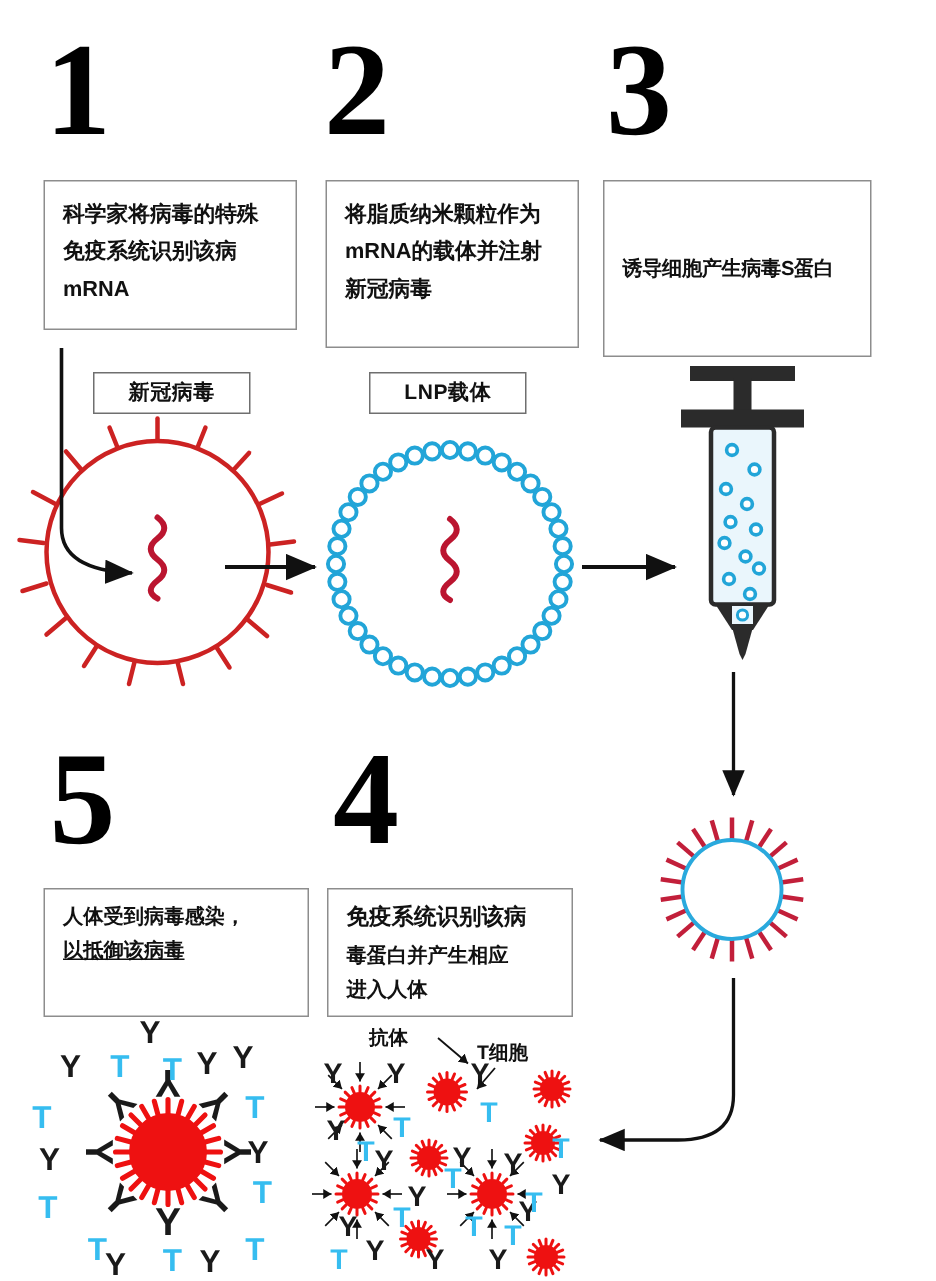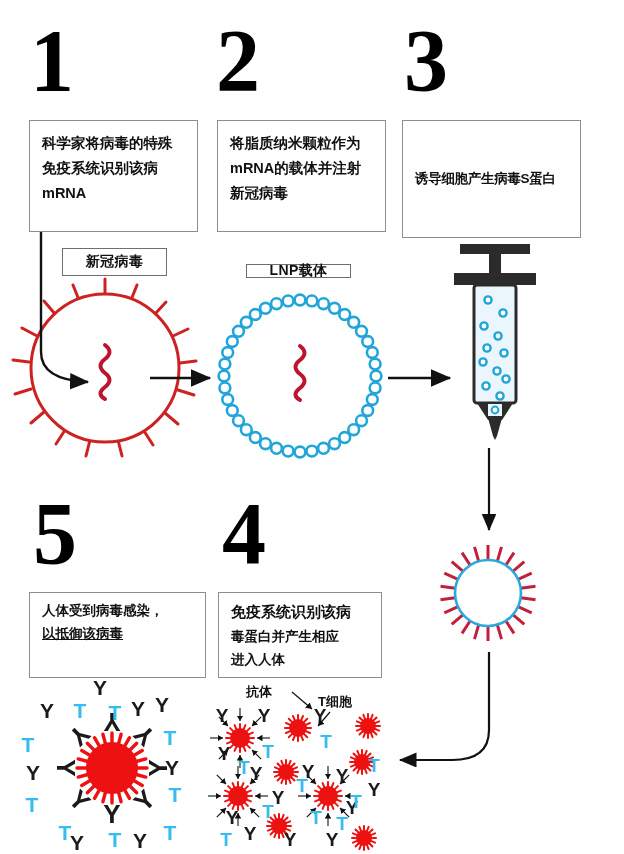--- a/index.html
+++ b/index.html
@@ -55,21 +55,21 @@
 <body>
 
 <div class="canvas">
 
   <div class="abs stepnum" style="left:30px;top:22px;font-size:88px;">1</div>
   <div class="abs stepnum" style="left:216px;top:22px;font-size:88px;">2</div>
   <div class="abs stepnum" style="left:404px;top:22px;font-size:88px;">3</div>
   <div class="abs stepnum" style="left:33px;top:495px;font-size:88px;">5</div>
   <div class="abs stepnum" style="left:222px;top:495px;font-size:88px;">4</div>
 
-  <div class="abs tbox" style="left:29px;top:120px;width:169px;height:112px;">
+  <div class="abs tbox" style="left:29px;top:120px;width:169px;height:100px;">
     <span class="ln">科学家将病毒的特殊</span>
     <span class="ln">免疫系统识别该病</span>
     <span class="ln">mRNA</span>
   </div>
 
   <div class="abs tbox" style="left:217px;top:120px;width:169px;height:112px;">
     <span class="ln">将脂质纳米颗粒作为</span>
     <span class="ln">mRNA的载体并注射</span>
     <span class="ln">新冠病毒</span>
   </div>
@@ -83,21 +83,21 @@
     <span class="ln" style="font-size:13.5px;text-decoration:underline;">以抵御该病毒</span>
   </div>
 
   <div class="abs tbox" style="left:218px;top:592px;width:164px;height:86px;padding-top:6px;">
     <span class="ln" style="font-size:15px;">免疫系统识别该病</span>
     <span class="ln" style="font-size:13.5px;">毒蛋白并产生相应</span>
     <span class="ln" style="font-size:13.5px;">进入人体</span>
   </div>
 
   <div class="abs chip" style="left:62px;top:248px;width:105px;height:28px;">新冠病毒</div>
-  <div class="abs chip" style="left:246px;top:264px;width:105px;height:14px;">LNP载体</div>
+  <div class="abs chip" style="left:246px;top:248px;width:105px;height:28px;">LNP载体</div>
 
   <svg class="abs" style="left:10px;top:285px;" width="190" height="180" viewBox="0 0 190 180">
     <g stroke="#cc2222" stroke-width="3" stroke-linecap="round">
       <line x1="95" y1="10" x2="95" y2="-6"></line>
       <line x1="121" y1="15" x2="127" y2="0"></line>
       <line x1="145" y1="29" x2="156" y2="17"></line>
       <line x1="163" y1="51" x2="178" y2="44"></line>
       <line x1="170" y1="78" x2="186" y2="76"></line>
       <line x1="168" y1="105" x2="184" y2="110"></line>
       <line x1="155" y1="128" x2="168" y2="139"></line>

